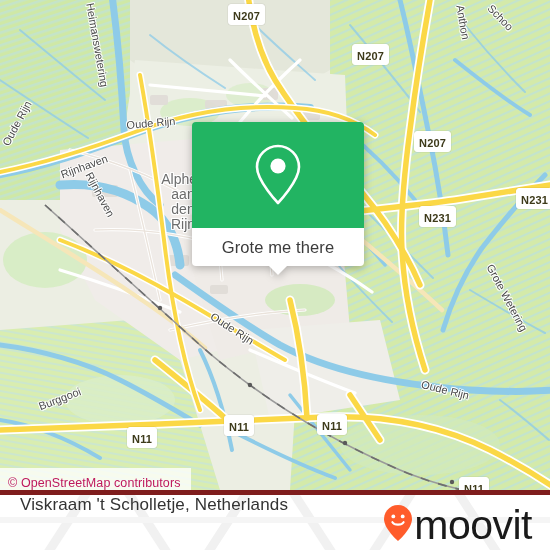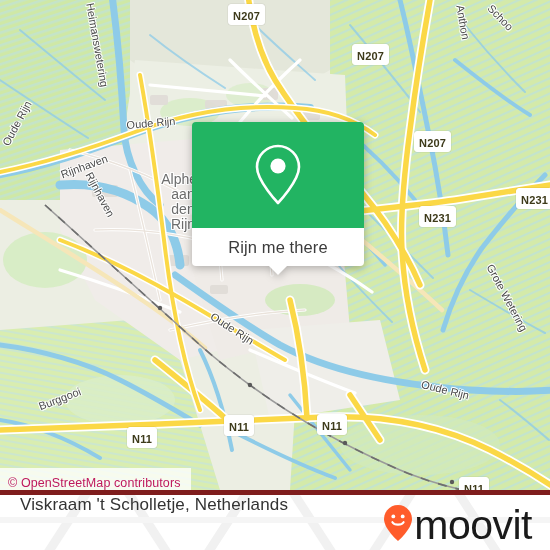--- a/index.html
+++ b/index.html
@@ -357,21 +357,21 @@
   <div id="popup">
     <div id="popup-body">
       <span id="popup-pin">
         <svg width="54" height="64" viewBox="0 0 54 64">
           <path d="M27 3 C15.4 3 6 12.4 6 24 C6 38 27 60 27 60 C27 60 48 38 48 24 C48 12.4 38.6 3 27 3 Z" fill="none" stroke="#ffffff" stroke-width="2.6" stroke-linejoin="round"></path>
           <circle cx="27" cy="23" r="7.6" fill="#ffffff"></circle>
         </svg>
       </span>
     </div>
     <div id="popup-footer">
-      <span id="popup-footer-label">Rijn me there</span>
+      <span id="popup-footer-label">Grote me there</span>
       <span id="popup-tail"></span>
     </div>
   </div>
 
   <div id="footer">
     <svg id="footer-watermark" viewBox="0 0 550 60">
       <g stroke="#f1f1f1" stroke-width="9" fill="none" stroke-linecap="round">
         <path d="M40,70 L95,-15"></path>
         <path d="M120,-15 L175,70"></path>
         <path d="M200,70 L255,-15"></path>

